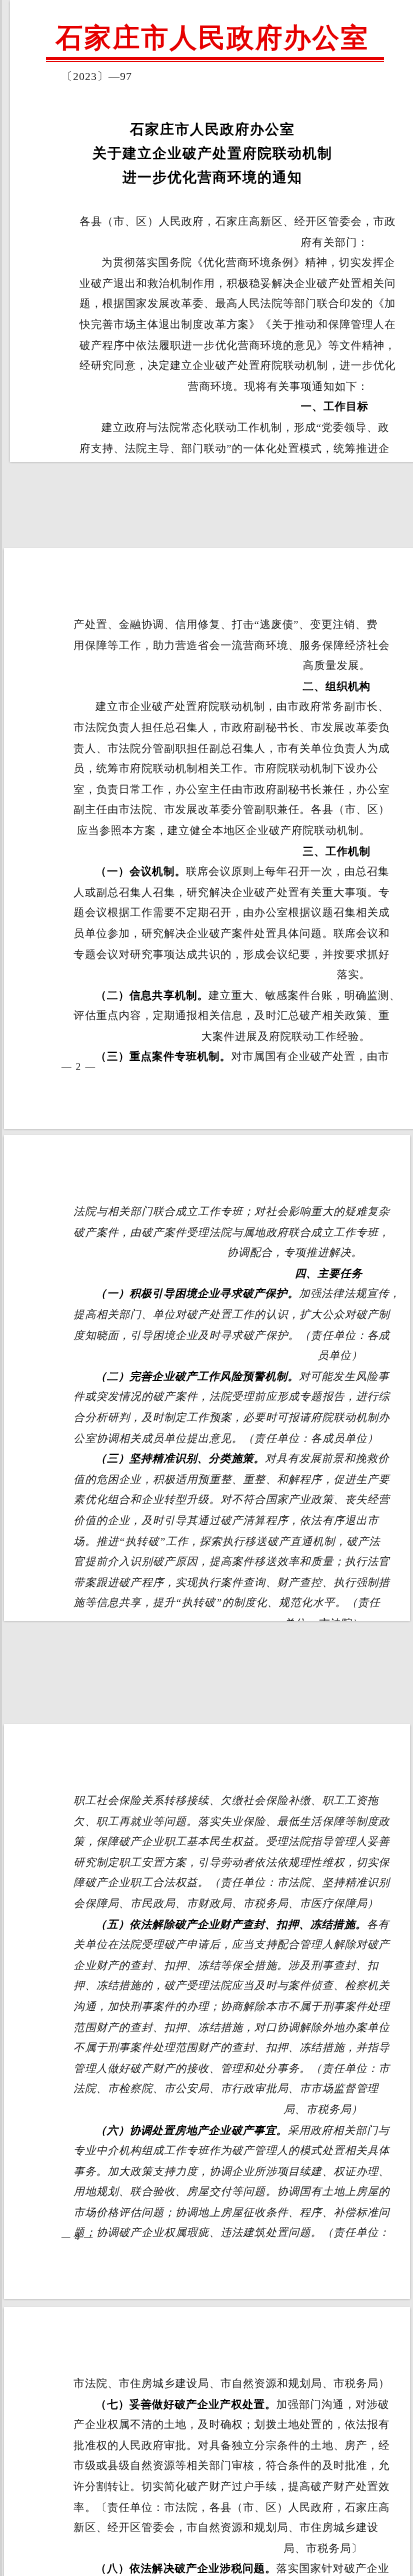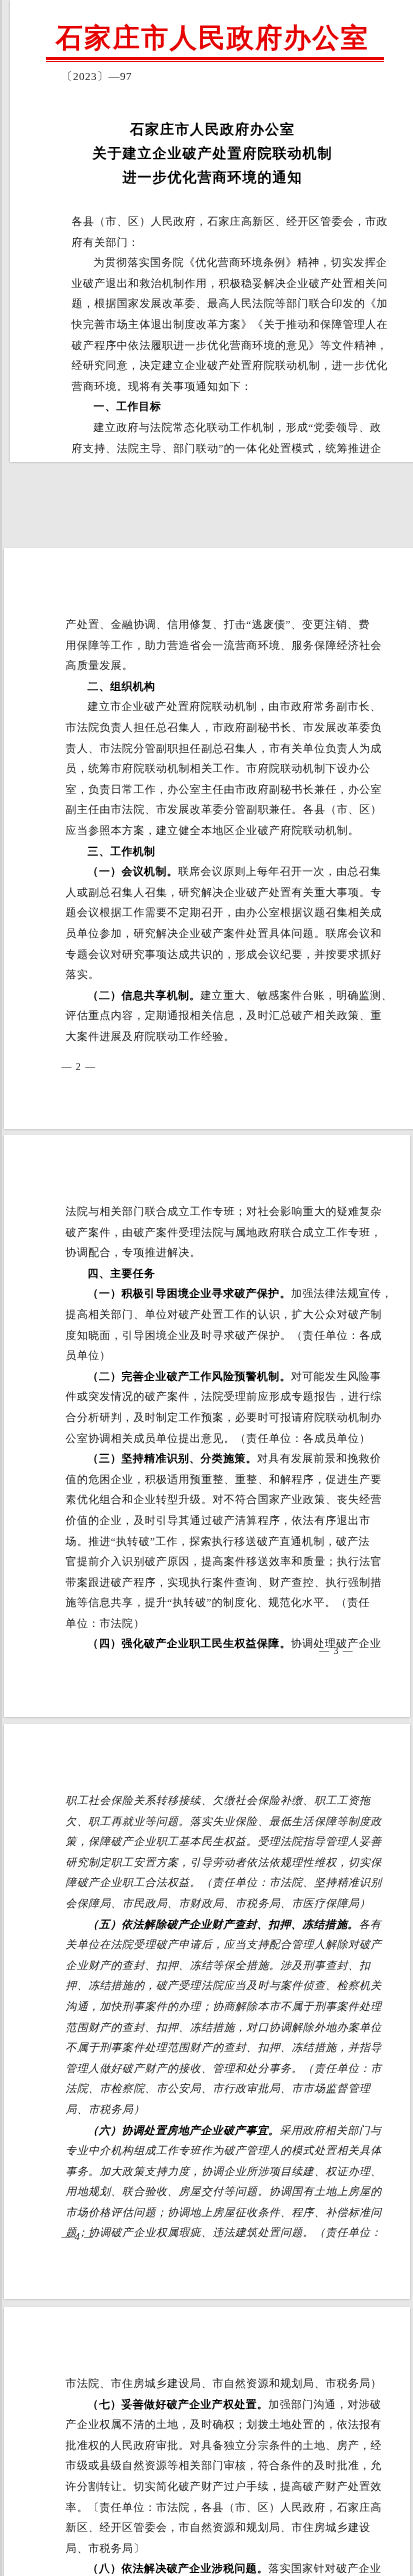--- a/index.html
+++ b/index.html
@@ -8,21 +8,21 @@
     background:#e7e7e7;overflow:hidden;
     font-family:"Liberation Serif","DejaVu Serif",serif;
   }
   body::before{content:"";position:absolute;left:0;top:0;bottom:0;width:1.5px;background:#d2d2d2;}
   .page{
     position:absolute;left:3.6px;width:406px;background:#ffffff;
     box-shadow:0 0.5px 2.1px rgba(0,0,0,.28);overflow:hidden;
   }
   #page1{top:0;height:462px;margin-left:6px;}
   #page2{top:548px;height:581px;padding-left:8px;}
-  #page3{top:1135px;height:582px;}
+  #page3{top:1135px;height:486px;font-style:italic;}
   #page4{top:1724px;height:575px;font-style:italic;}
   #page5{top:2307px;height:522px;}
 
   
   .banner{
     position:absolute;top:19.6px;left:0;right:0;text-align:center;
     font-size:27px;font-weight:bold;letter-spacing:1.5px;
     font-family:"Liberation Serif","DejaVu Serif",serif;
   }
   .red-rule{position:absolute;left:36px;right:32px;}
@@ -36,21 +36,21 @@
   .doc-number{
     position:absolute;top:69px;left:52px;
     font-size:11px;color:#222;letter-spacing:0.5px;
   }
   .title-block{
     position:absolute;top:118px;left:0;right:0;text-align:center;
     font-weight:bold;color:#000;font-size:14px;line-height:24px;letter-spacing:1px;
   }
 
   
-  .content{position:absolute;left:62px;right:47px;}
+  .content{position:absolute;left:70px;right:47px;text-align:right;}
   #page1 .content{top:211px;}
   #page2 .content,#page3 .content,#page4 .content,#page5 .content{top:66px;}
   .line{
     height:20.6px;line-height:20.6px;font-size:10.8px;letter-spacing:0.5px;
     color:#141414;white-space:nowrap;
   }
   .line.i{text-indent:22px;}
   .line.h{
     font-weight:bold;text-indent:22px;color:#000;
     font-family:"Liberation Sans","DejaVu Sans",sans-serif;
@@ -120,20 +120,21 @@
       <div class="line h"><span>三、工作机制</span></div>
       <div class="line i"><span class="lead">（一）会议机制。</span><span>联席会议原则上每年召开一次，由总召集</span></div>
       <div class="line p"><span>人或副总召集人召集，研究解决企业破产处置有关重大事项。专</span></div>
       <div class="line p"><span>题会议根据工作需要不定期召开，由办公室根据议题召集相关成</span></div>
       <div class="line p"><span>员单位参加，研究解决企业破产案件处置具体问题。联席会议和</span></div>
       <div class="line p"><span>专题会议对研究事项达成共识的，形成会议纪要，并按要求抓好</span></div>
       <div class="line p"><span>落实。</span></div>
       <div class="line i"><span class="lead">（二）信息共享机制。</span><span>建立重大、敏感案件台账，明确监测、</span></div>
       <div class="line p"><span>评估重点内容，定期通报相关信息，及时汇总破产相关政策、重</span></div>
       <div class="line p"><span>大案件进展及府院联动工作经验。</span></div>
+      <div class="line i"><span class="lead">（三）重点案件专班机制。</span><span>对市属国有企业破产处置，由市</span></div>
     </div>
   <div class="pagenum">— 2 —</div>
 </div>
 
 <div class="page" id="page3">
   <div class="content">
       <div class="line p"><span>法院与相关部门联合成立工作专班；对社会影响重大的疑难复杂</span></div>
       <div class="line p"><span>破产案件，由破产案件受理法院与属地政府联合成立工作专班，</span></div>
       <div class="line p"><span>协调配合，专项推进解决。</span></div>
       <div class="line h"><span>四、主要任务</span></div>

